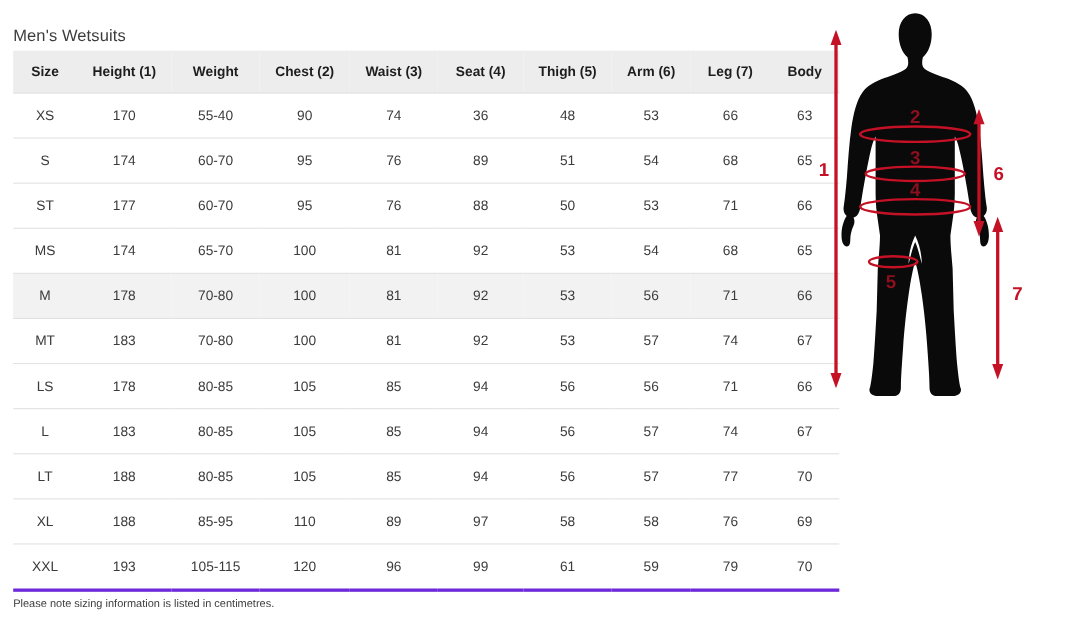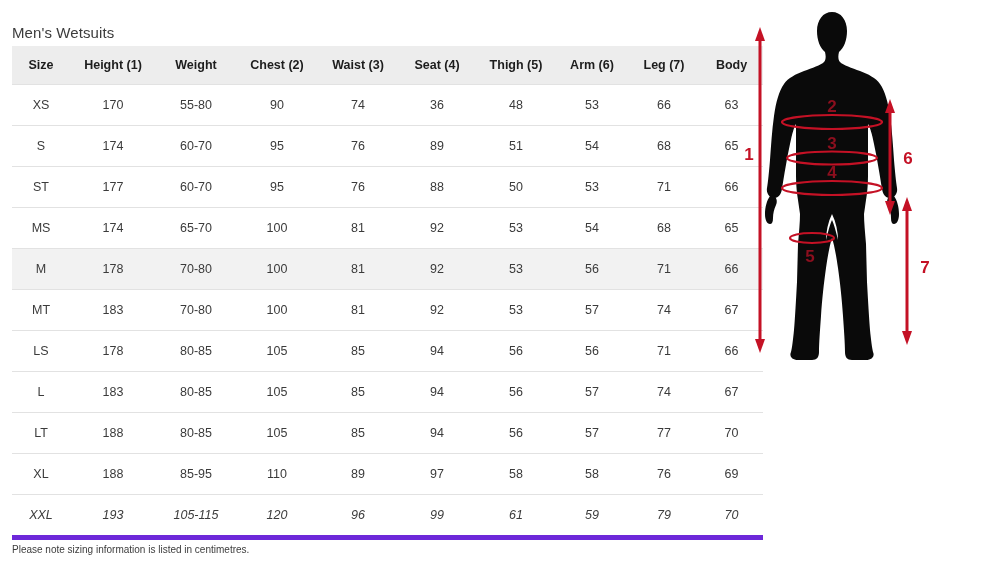--- a/index.html
+++ b/index.html
@@ -62,22 +62,21 @@
     color: #3b3b3b;
     height: 40px;
     padding: 0;
     text-align: center;
     vertical-align: middle;
     border-top: 1px solid #e2e2e2;
     white-space: nowrap;
   }
 
   #size-table tbody tr:last-child td {
-    border-bottom: 5px solid #6d28d9;
-    font-style: italic;
+    border-bottom: 3px solid #6d28d9;
   }
 
   #size-table tbody tr.is-highlighted td {
     background: #f2f2f2;
   }
 
   
   .col-size   { width: 58px; }
   .col-height { width: 86px; }
   .col-weight { width: 80px; }
@@ -157,21 +156,21 @@
           <th>Thigh (5)</th>
           <th>Arm (6)</th>
           <th>Leg (7)</th>
           <th>Body</th>
         </tr>
     </thead>
     <tbody id="table-body">
         <tr>
           <td>XS</td>
           <td>170</td>
-          <td>55-80</td>
+          <td>55-40</td>
           <td>90</td>
           <td>74</td>
           <td>36</td>
           <td>48</td>
           <td>53</td>
           <td>66</td>
           <td>63</td>
         </tr>
         <tr>
           <td>S</td>

